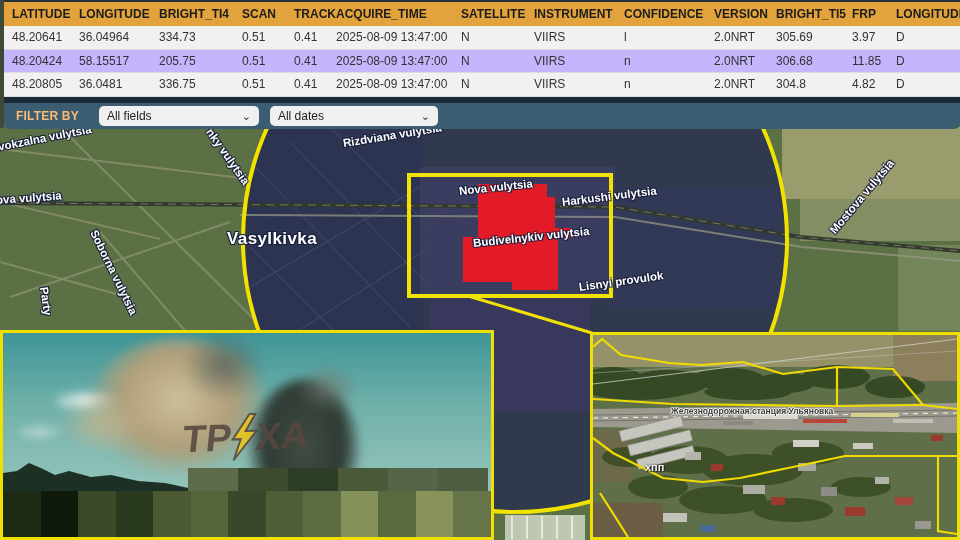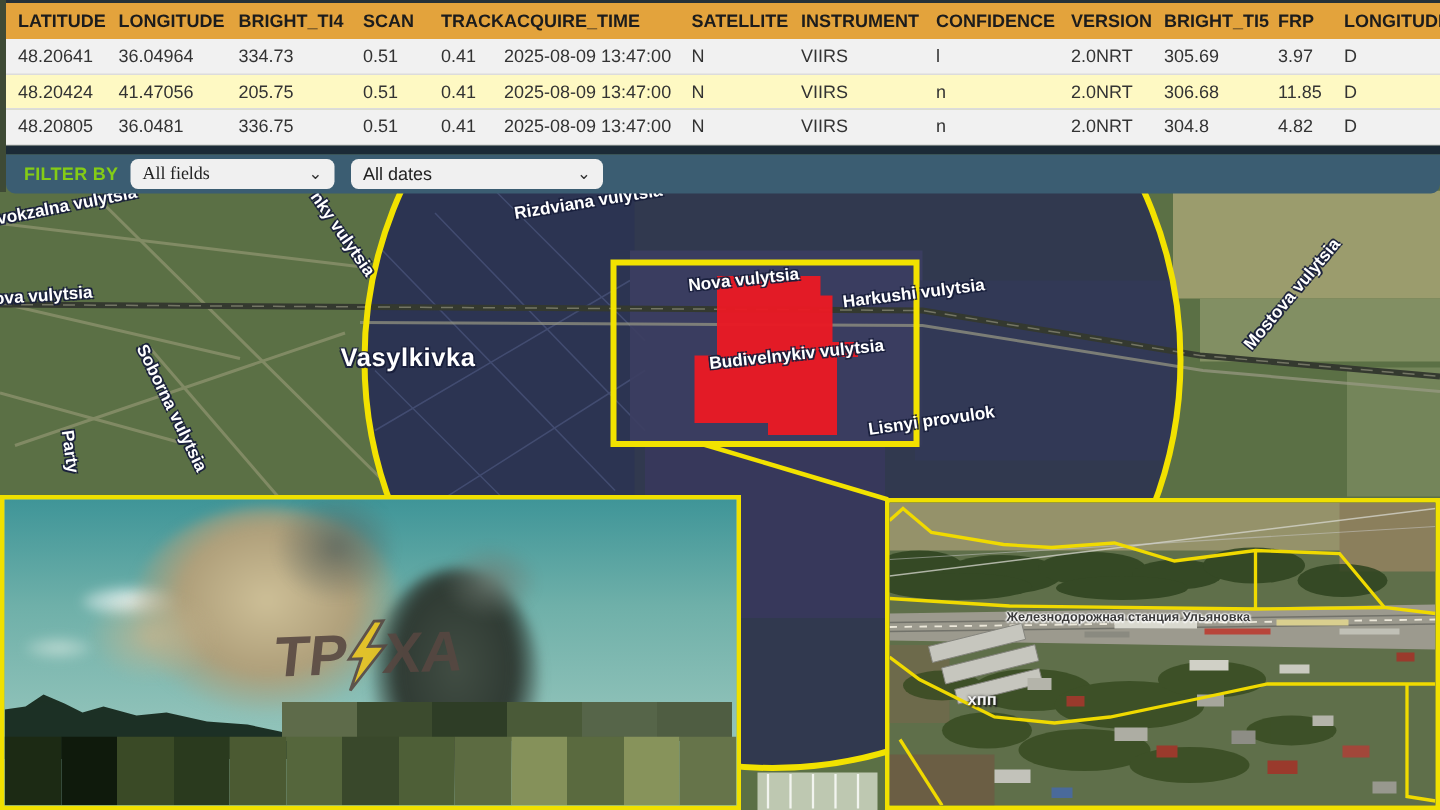--- a/index.html
+++ b/index.html
@@ -9,34 +9,34 @@
   html,body{width:960px;height:540px;overflow:hidden;background:#222;}
   body{font-family:"Liberation Sans", sans-serif;}
   .screen{position:relative;width:960px;height:540px;overflow:hidden;background:#5b7045;}
 
   
   .edge-sliver{position:absolute;left:0;top:0;width:4px;height:128px;background:#3e4a35;z-index:6;}
   .panel{position:absolute;left:4px;top:0;width:956px;z-index:6;border-top:2px solid #243038;}
   .tr{display:grid;grid-template-columns:67px 80px 83px 52px 42px 125px 73px 90px 90px 62px 76px 44px 1fr;
       align-items:center;padding-left:8px;}
   .thead{background:var(--header-bg,#e3a33c);height:24px;font-weight:bold;font-size:12px;color:#1c1c1c;}
-  .tbody .tr{height:23.5px;font-size:12px;color:#333;border-bottom:1px solid #dcdcdc;background:#fef9c3;}
+  .tbody .tr{height:23.5px;font-size:12px;color:#333;border-bottom:1px solid #dcdcdc;background:#c4b5fd;}
   .tbody .tr.odd{background:#f1f1f1;}
   .sep{height:6px;background:#1b2a37;}
   
   .filterbar{height:26px;background:var(--filterbar,#3b5d72);display:flex;align-items:center;
              padding-left:12px;border-radius:0 0 6px 6px;}
-  .filterlabel{color:#84cc16;font-size:12px;font-weight:600;letter-spacing:.2px;margin-right:8px;}
+  .filterlabel{color:#fdba74;font-size:12px;font-weight:600;letter-spacing:.2px;margin-right:8px;}
   .filterinput{width:174px;height:19px;border:1px solid #b9b9b9;border-radius:5px;font-size:12px;
                padding:0 7px;color:#444;font-family:inherit;}
   .filterinput::placeholder{color:#9a9a9a;}
   .sel{height:20px;background:#f0f0f0;border-radius:5px;display:flex;align-items:center;
        justify-content:space-between;font-size:12px;color:#222;padding:0 8px;cursor:pointer;}
   .sel .chev{font-size:11px;color:#333;margin-left:6px;line-height:10px;}
-  .sel1{width:136px;font-family:Liberation Serif, serif;}
+  .sel1{width:160px;margin-left:12px;}
   .sel2{width:168px;margin-left:11px;}
 
   
   .map-main{position:absolute;left:0;top:127px;width:960px;height:413px;z-index:1;}
   .map-label{position:absolute;z-index:2;color:#fff;font-weight:bold;font-size:11.5px;white-space:nowrap;
      text-shadow:-1px -1px 0 rgba(25,32,60,.95),1px -1px 0 rgba(25,32,60,.95),
                  -1px 1px 0 rgba(25,32,60,.95),1px 1px 0 rgba(25,32,60,.95);
      transform-origin:left center;pointer-events:none;}
   .town{font-size:17px;letter-spacing:.4px;}
 
@@ -96,21 +96,21 @@
           <span>N</span>
           <span>VIIRS</span>
           <span>l</span>
           <span>2.0NRT</span>
           <span>305.69</span>
           <span>3.97</span>
           <span>D</span>
         </div>
         <div class="tr">
           <span>48.20424</span>
-          <span>41.47056</span>
+          <span>58.15517</span>
           <span>205.75</span>
           <span>0.51</span>
           <span>0.41</span>
           <span>2025-08-09 13:47:00</span>
           <span>N</span>
           <span>VIIRS</span>
           <span>n</span>
           <span>2.0NRT</span>
           <span>306.68</span>
           <span>11.85</span>

